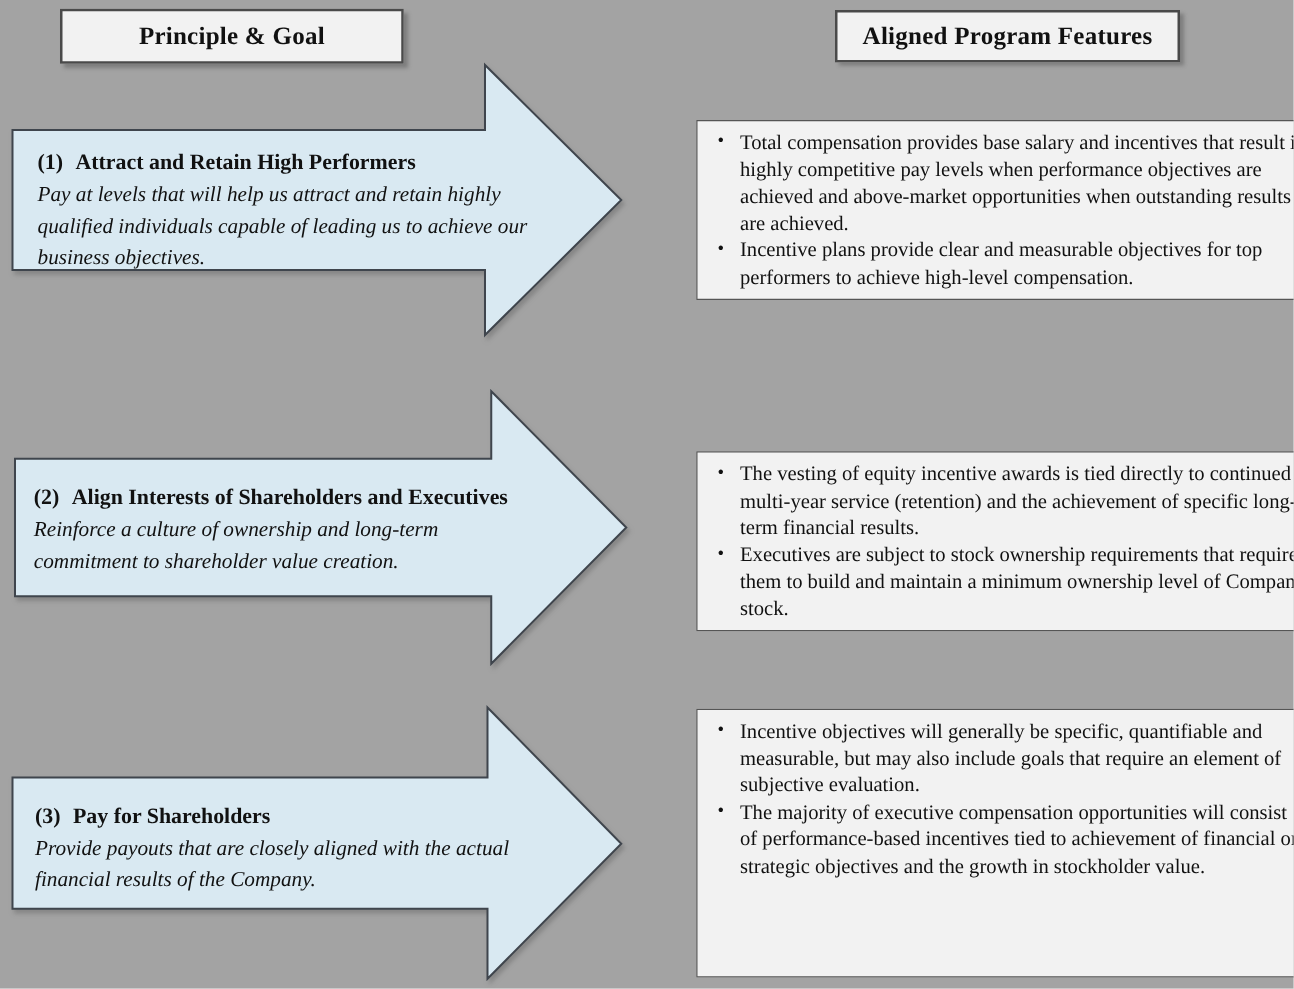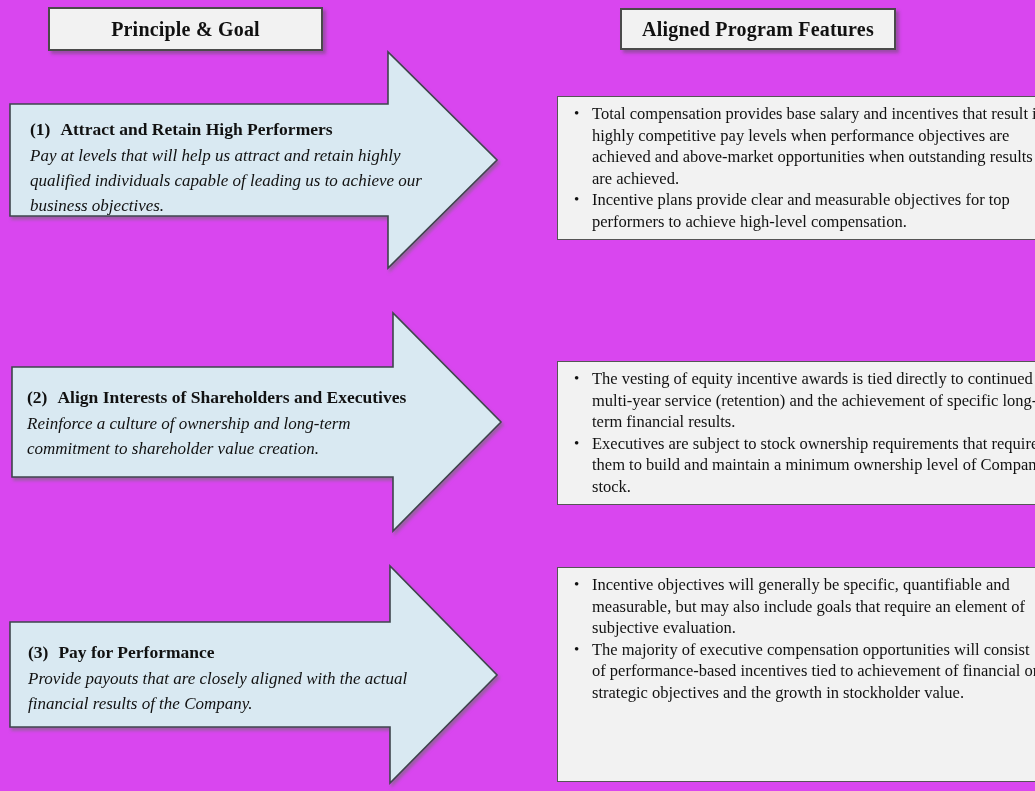--- a/index.html
+++ b/index.html
@@ -10,21 +10,21 @@
     --header-fill: #f2f2f2;
     --header-border: #4a4a4a;
     --text-color: #111111;
   }
   * { box-sizing: border-box; margin: 0; padding: 0; }
   html, body { background: #ffffff; }
   .canvas {
     position: relative;
     width: 1035px;
     height: 791px;
-    background: #d946ef;
+    background: #a3a3a3;
     font-family: "Liberation Serif", "DejaVu Serif", serif;
     color: var(--text-color);
     overflow: hidden;
   }
   .arrows-layer {
     position: absolute;
     left: 0; top: 0;
     width: 1035px; height: 791px;
   }
   .arrow-shape {
@@ -42,21 +42,21 @@
     display: flex;
     align-items: center;
     justify-content: center;
   }
   .header-box .header-label {
     font-weight: bold;
     font-size: 20px;
     letter-spacing: 0.2px;
   }
   .header-left  { left: 48px;  top: 7px;  width: 275px; height: 44px; }
-  .header-right { left: 620px; top: 8px;  width: 276px; height: 42px; text-align: center; }
+  .header-right { left: 668px; top: 8px;  width: 276px; height: 42px; text-align: center; }
 
   .arrow-text {
     position: absolute;
     line-height: 24px;
   }
   .arrow-text .arrow-title {
     font-weight: bold;
     font-size: 17.5px;
     white-space: nowrap;
   }
@@ -140,21 +140,21 @@
   </div>
   <div class="feature-box feature-box-2">
     <ul class="feature-list">
       <li>The vesting of equity incentive awards is tied directly to continued multi-year service (retention) and the achievement of specific long-term financial results.</li>
       <li>Executives are subject to stock ownership requirements that require them to build and maintain a minimum ownership level of Company stock.</li>
     </ul>
   </div>
 
   <div class="arrow-text arrow-text-3">
     <div class="arrow-title">
-      <span class="num">(3)</span><span>Pay for Performance</span>
+      <span class="num">(3)</span><span>Pay for Shareholders</span>
     </div>
     <div class="arrow-goal">Provide payouts that are closely aligned with the actual financial results of the Company.</div>
   </div>
   <div class="feature-box feature-box-3">
     <ul class="feature-list">
       <li>Incentive objectives will generally be specific, quantifiable and measurable, but may also include goals that require an element of subjective evaluation.</li>
       <li>The majority of executive compensation opportunities will consist of performance-based incentives tied to achievement of financial or strategic objectives and the growth in stockholder value.</li>
     </ul>
   </div>
 

